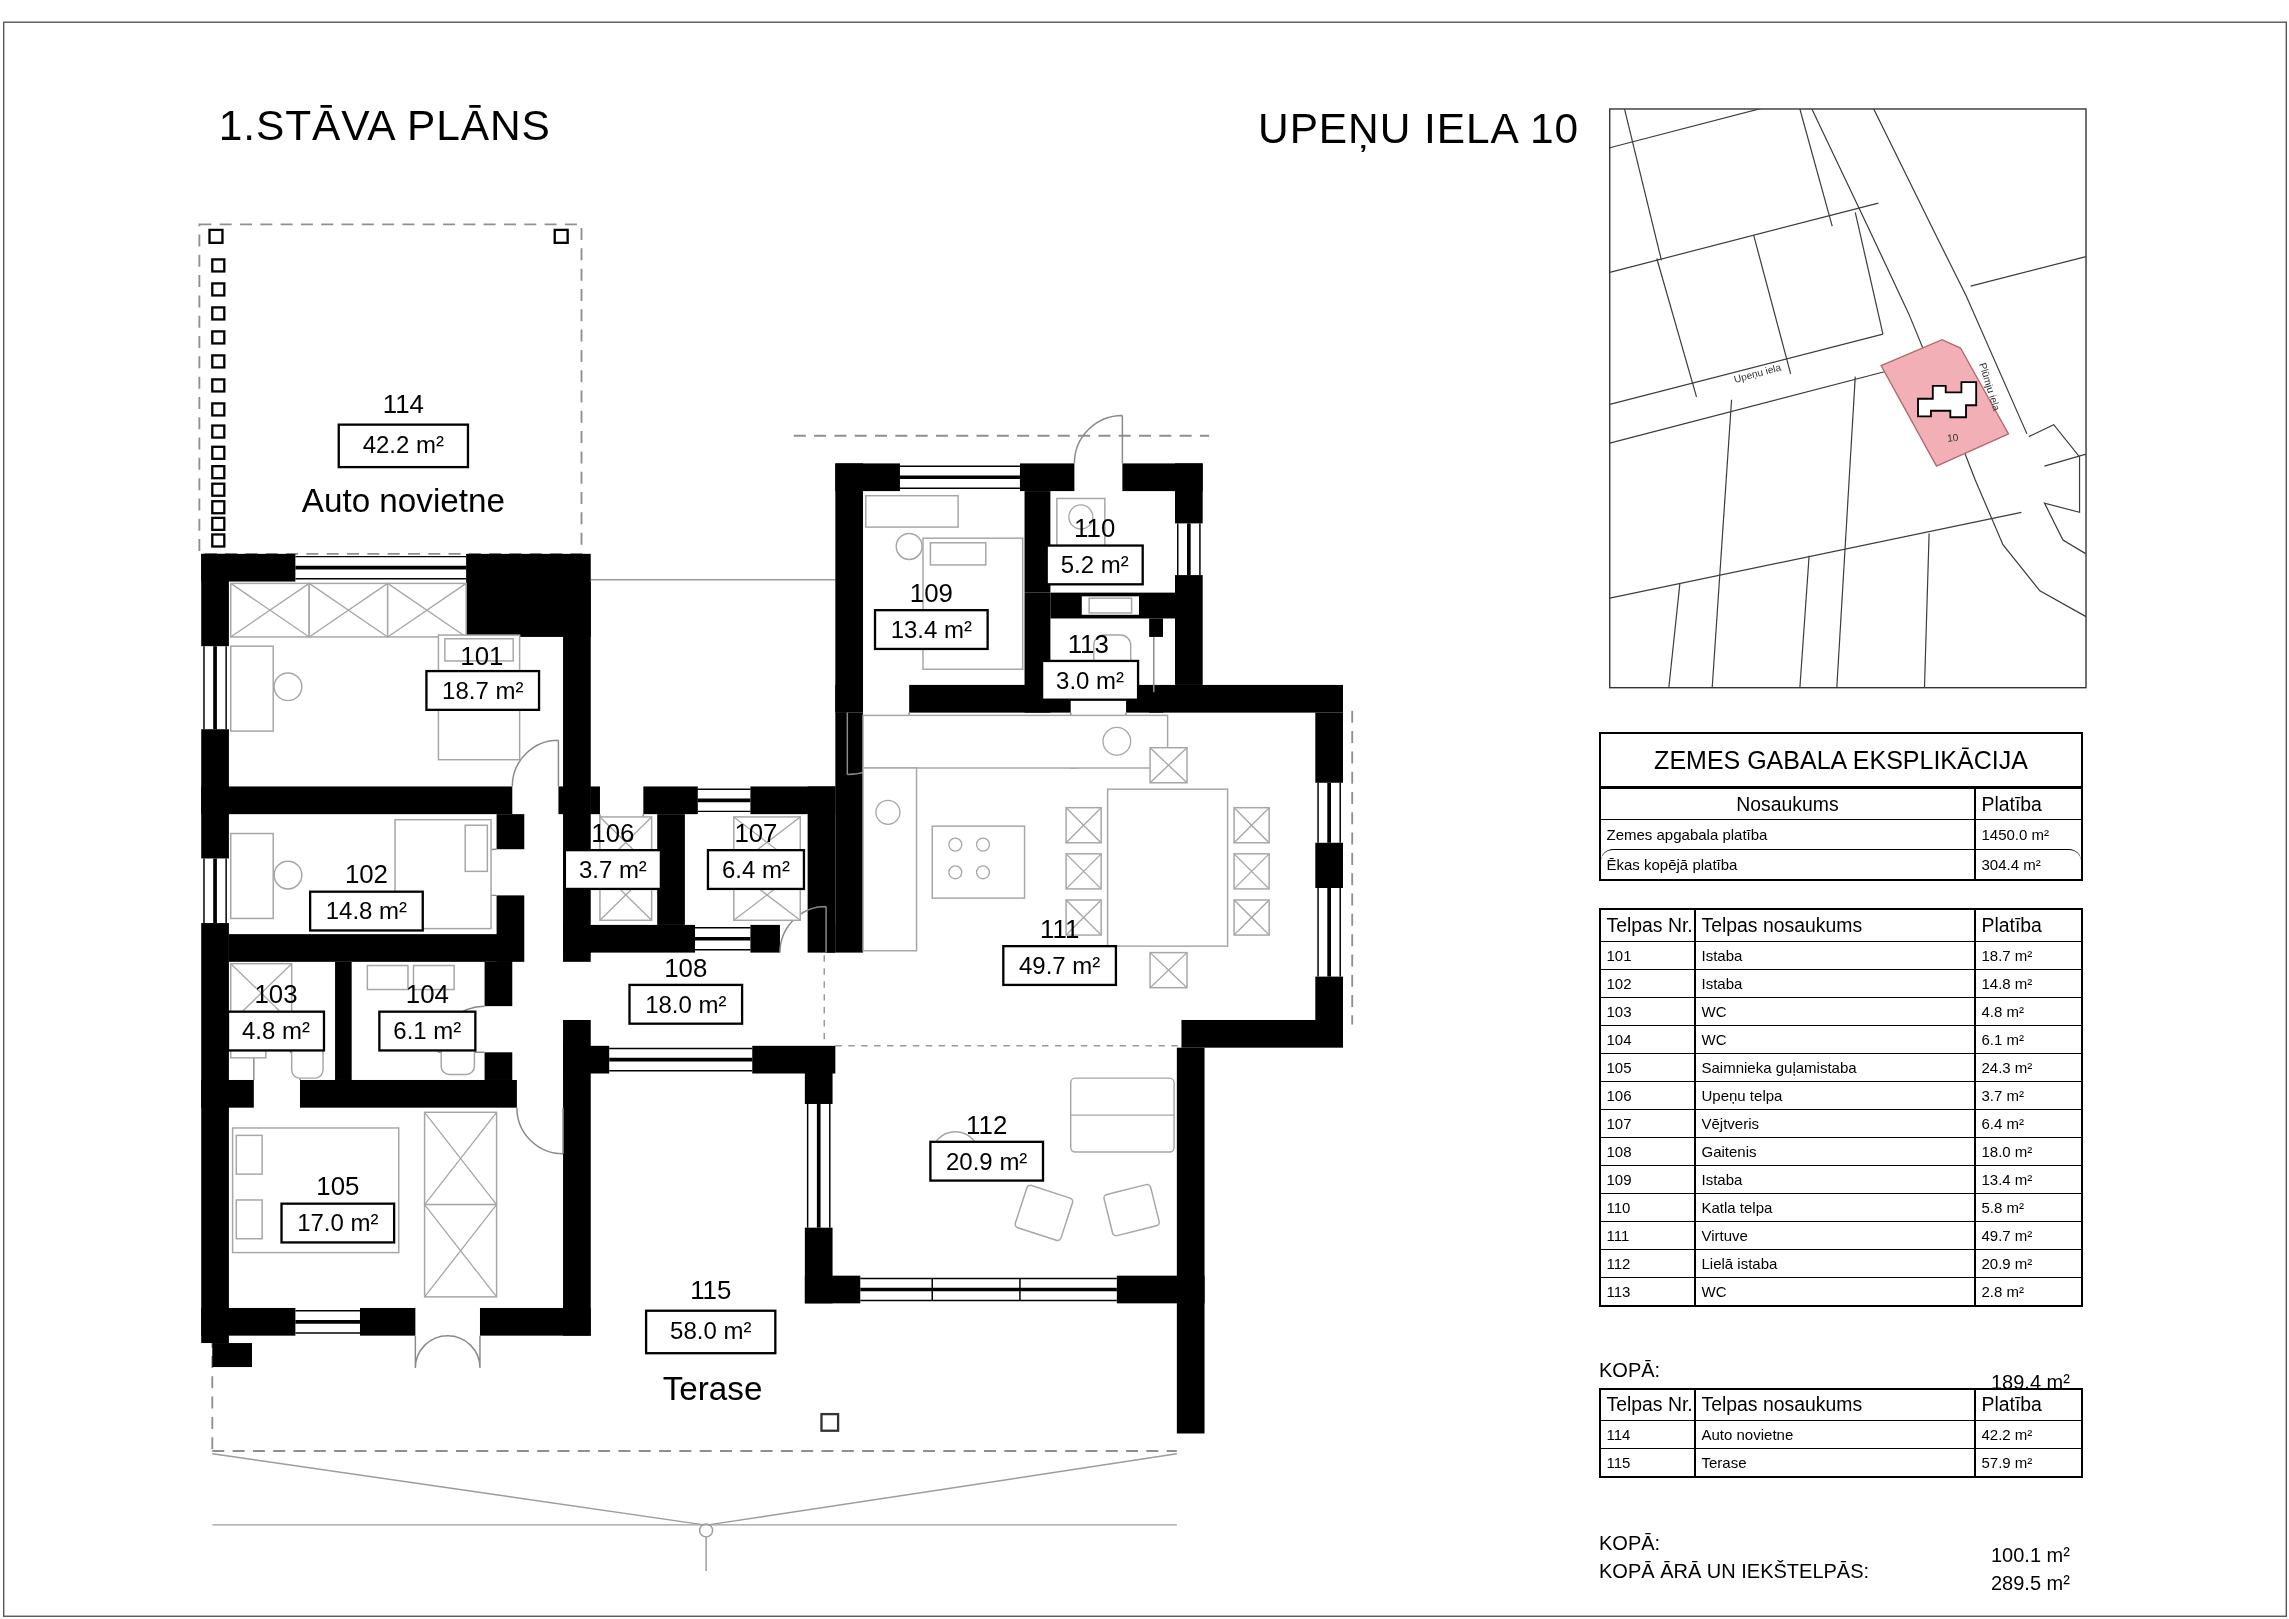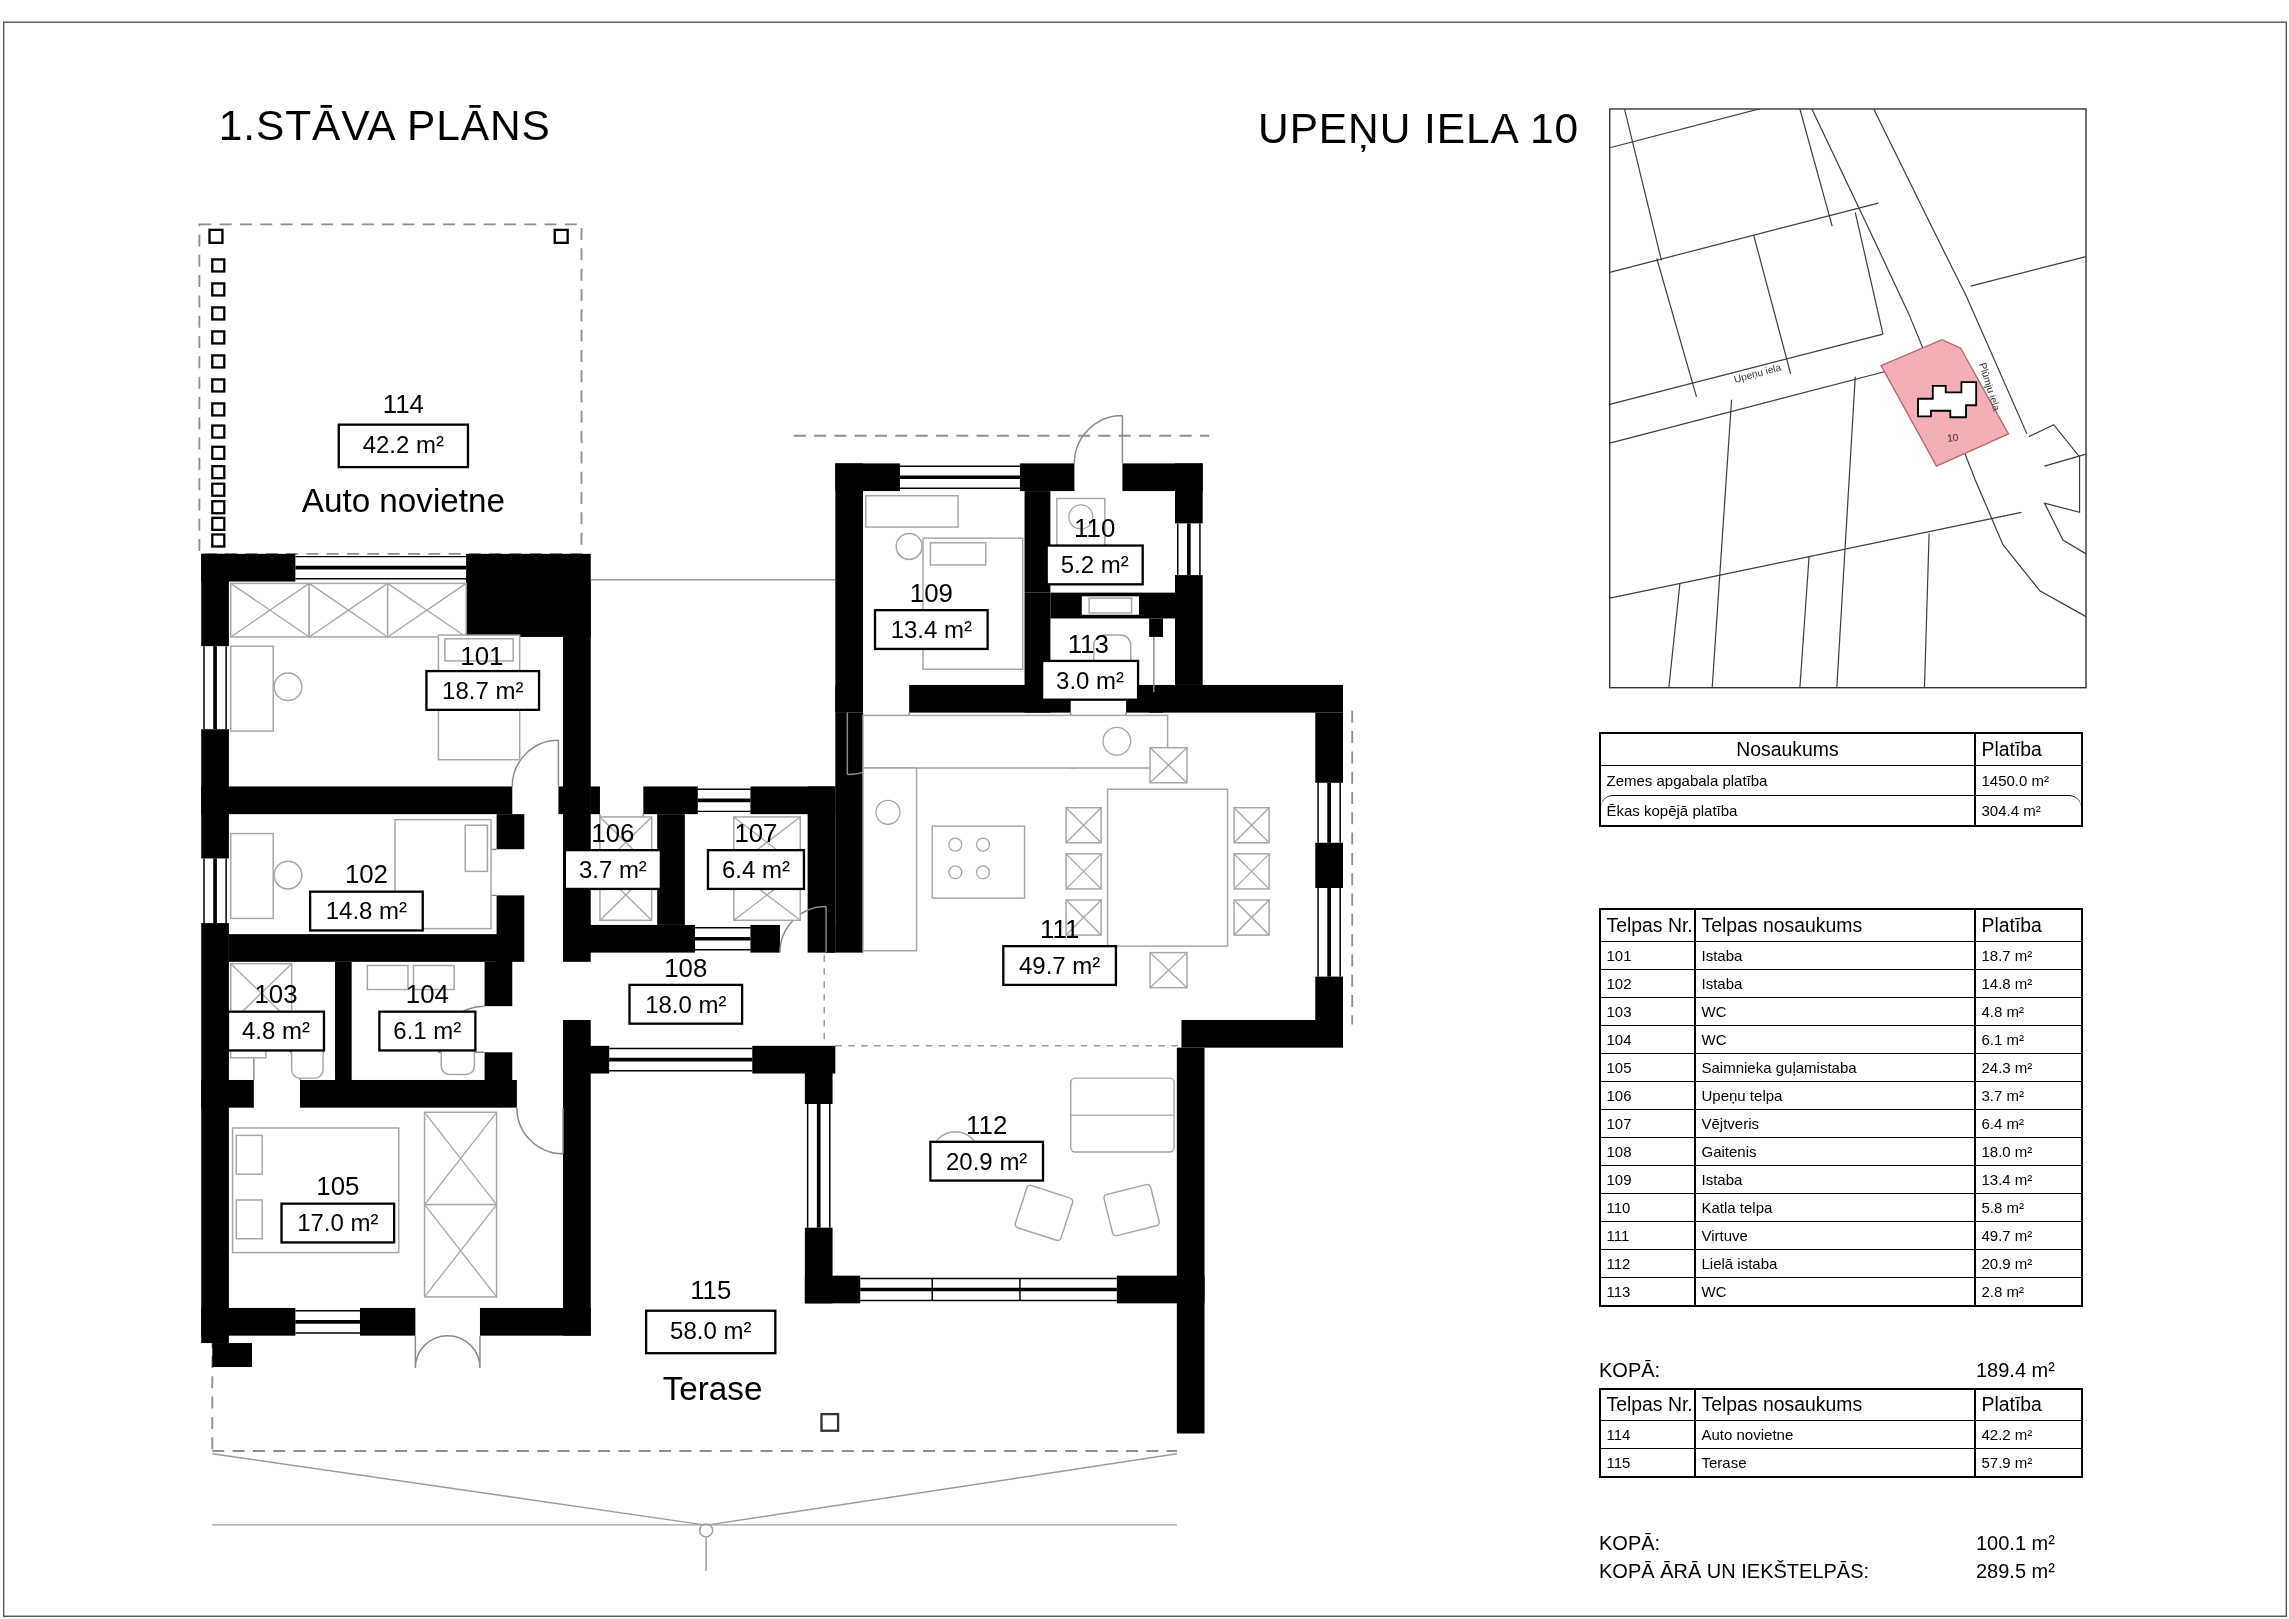--- a/index.html
+++ b/index.html
@@ -27,21 +27,21 @@
   .tbl{position:absolute;left:1599px;width:484px;border:2.8px solid #000;background:#fff;box-sizing:border-box;}
   .tbl .ttl{display:flex;align-items:center;justify-content:center;font-size:25px;border-bottom:2.8px solid #000;}
   .trow{display:flex;border-top:1.8px solid #000;box-sizing:border-box;}
   .trow:first-child{border-top:none;}
   .tc{box-sizing:border-box;padding:0 5.5px;font-size:15px;display:flex;align-items:center;overflow:hidden;white-space:nowrap;}
   .c-nr{width:95px;border-right:2.3px solid #000;}
   .c-nm{flex:1;border-right:2.3px solid #000;}
   .c-ar{width:105px;}
   .hdr .tc{font-size:19.4px;}
   .freeline{position:absolute;left:1599px;width:484px;font-size:20px;display:flex;}
-  .freeline .v{position:absolute;left:377px;}
+  .freeline .v{position:absolute;left:392px;margin-top:12px;}
 </style>
 </head>
 <body>
 
 <svg id="stage" viewBox="0 0 2481 1755">
 
   <rect x="4" y="24" width="2473" height="1727" fill="none" stroke="#555" stroke-width="1.5"></rect>
 
   <text class="title" x="237" y="152">1.STĀVA PLĀNS</text>
   <text class="title" x="1363" y="155">UPEŅU IELA 10</text>
@@ -444,20 +444,21 @@
       <polygon points="2038,396 2104,368 2124,377 2176,470 2098,505" fill="#F2AFB5" stroke="#B06A70" stroke-width="1.5"></polygon>
       <path d="M2078,432 h16 v-14 h14 v7 h17 v-11 h16 v25 h-11 v13 h-17 v-7 h-21 v6 h-14 z" fill="#fff" stroke="#000" stroke-width="2"></path>
       <text class="maplbl" x="2116" y="478" transform="rotate(-5 2116 478)">10</text>
       <text class="maplbl" x="1905" y="408" transform="rotate(-15 1905 408)">Upeņu iela</text>
       <text class="maplbl" x="2152" y="420" transform="rotate(73 2152 420)">Plūmju iela</text>
     </g>
   </g>
 </svg>
 
 <div class="tbl" style="top:732px;">
+  <div class="ttl" style="height:52px;">ZEMES GABALA EKSPLIKĀCIJA</div>
   <div class="trow hdr" style="height:31px;">
     <div class="tc c-nm" style="justify-content:center;">Nosaukums</div>
     <div class="tc c-ar">Platība</div>
   </div>
   <div class="trow" style="height:30px;">
     <div class="tc c-nm">Zemes apgabala platība</div>
     <div class="tc c-ar">1450.0 m²</div>
   </div>
   <div class="trow" style="height:30px;border-radius:12px;">
     <div class="tc c-nm">Ēkas kopējā platība</div>

